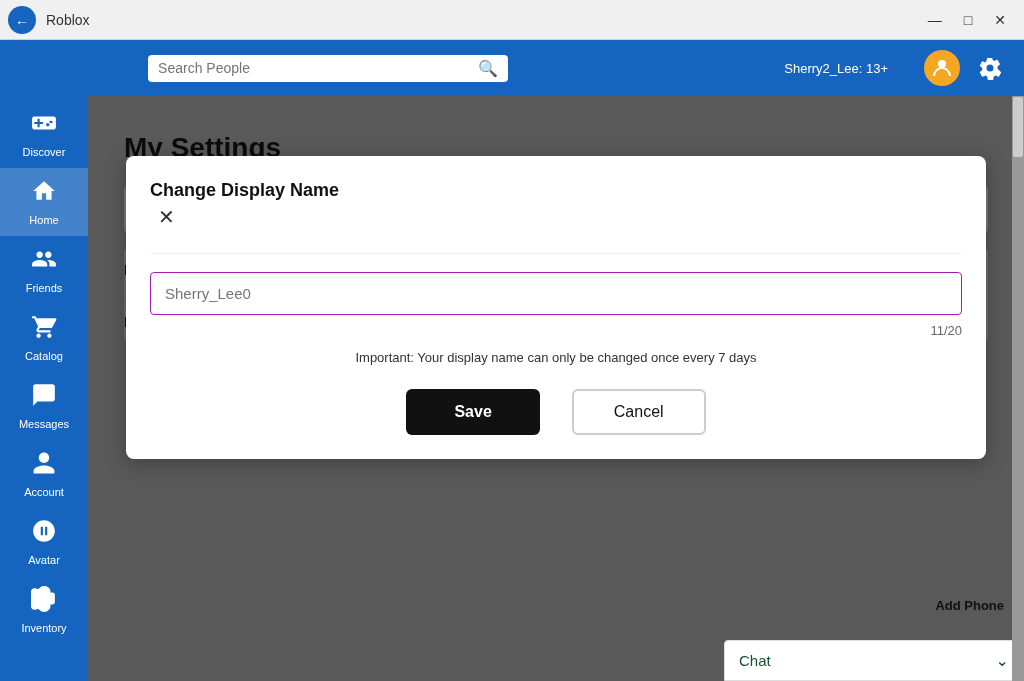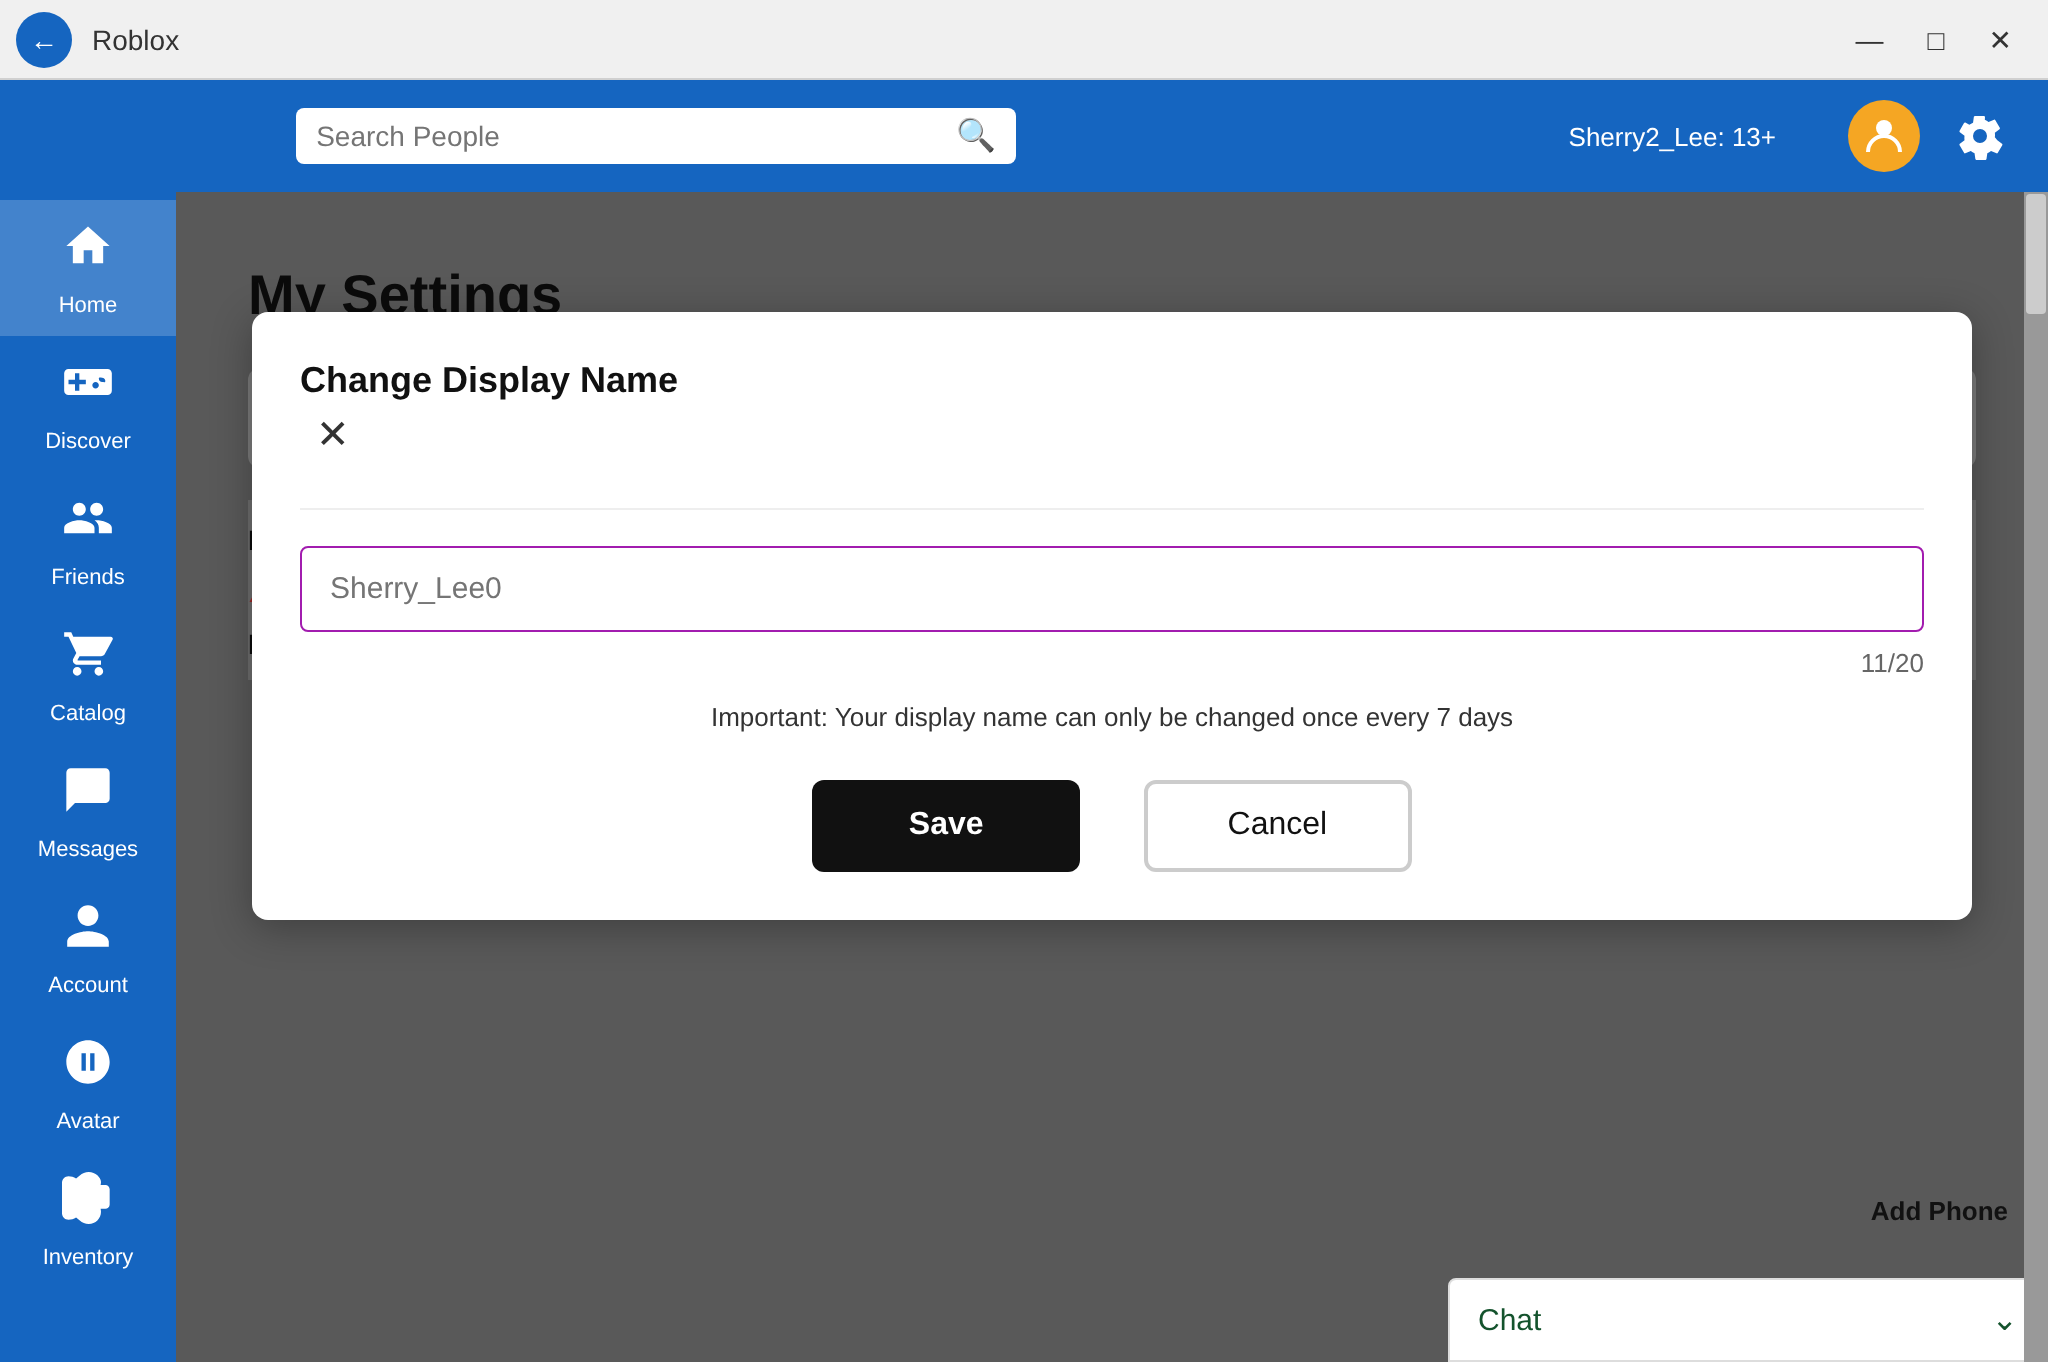--- a/index.html
+++ b/index.html
@@ -160,36 +160,36 @@
     <svg width="24" height="24" viewBox="0 0 24 24" fill="white">
       <path d="M12 15.5A3.5 3.5 0 018.5 12 3.5 3.5 0 0112 8.5a3.5 3.5 0 013.5 3.5 3.5 3.5 0 01-3.5 3.5m7.43-2.92c.04-.34.07-.69.07-1.08s-.03-.74-.07-1.08l2.33-1.83c.21-.16.27-.45.13-.69l-2.21-3.83c-.13-.24-.42-.32-.66-.24l-2.75 1.11c-.57-.44-1.18-.8-1.85-1.07L14.5 2.42c-.05-.27-.3-.46-.58-.46h-4.41c-.28 0-.53.19-.58.46l-.41 2.93c-.67.27-1.28.63-1.85 1.07L4.67 5.31c-.24-.08-.53 0-.66.24L1.8 9.38c-.14.24-.08.53.13.69l2.33 1.83c-.04.34-.07.69-.07 1.1 0 .41.03.74.07 1.08l-2.33 1.83c-.21.16-.27.45-.13.69l2.21 3.83c.13.24.42.32.66.24l2.75-1.11c.57.44 1.18.8 1.85 1.07l.41 2.93c.05.27.3.46.58.46h4.41c.28 0 .53-.19.58-.46l.41-2.93c.67-.27 1.28-.63 1.85-1.07l2.75 1.11c.24.08.53 0 .66-.24l2.21-3.83c.14-.24.08-.53-.13-.69l-2.33-1.83z"></path>
     </svg>
   </div>
 </div>
 
 <div class="main-layout">
 
   <div class="sidebar">
 
+    <div class="sidebar-item">
+      <span class="icon">
+        <svg width="26" height="26" viewBox="0 0 24 24" fill="white">
+          <path d="M21 6H3c-1.1 0-2 .9-2 2v8c0 1.1.9 2 2 2h18c1.1 0 2-.9 2-2V8c0-1.1-.9-2-2-2zm-10 7H8v3H6v-3H3v-2h3V8h2v3h3v2zm4.5 2c-.83 0-1.5-.67-1.5-1.5S14.67 12 15.5 12s1.5.67 1.5 1.5S16.33 15 15.5 15zm3-3c-.83 0-1.5-.67-1.5-1.5S17.67 10 18.5 10s1.5.67 1.5 1.5S19.33 12 18.5 12z"></path>
+        </svg>
+      </span>
+      <span>Discover</span>
+    </div>
+
     <div class="sidebar-item active">
       <span class="icon">
         <svg width="26" height="26" viewBox="0 0 24 24" fill="white">
           <path d="M10 20v-6h4v6h5v-8h3L12 3 2 12h3v8z"></path>
         </svg>
       </span>
       <span>Home</span>
-    </div>
-
-    <div class="sidebar-item">
-      <span class="icon">
-        <svg width="26" height="26" viewBox="0 0 24 24" fill="white">
-          <path d="M21 6H3c-1.1 0-2 .9-2 2v8c0 1.1.9 2 2 2h18c1.1 0 2-.9 2-2V8c0-1.1-.9-2-2-2zm-10 7H8v3H6v-3H3v-2h3V8h2v3h3v2zm4.5 2c-.83 0-1.5-.67-1.5-1.5S14.67 12 15.5 12s1.5.67 1.5 1.5S16.33 15 15.5 15zm3-3c-.83 0-1.5-.67-1.5-1.5S17.67 10 18.5 10s1.5.67 1.5 1.5S19.33 12 18.5 12z"></path>
-        </svg>
-      </span>
-      <span>Discover</span>
     </div>
 
     <div class="sidebar-item">
       <span class="icon">
         <svg width="26" height="26" viewBox="0 0 24 24" fill="white">
           <path d="M16 11c1.66 0 2.99-1.34 2.99-3S17.66 5 16 5c-1.66 0-3 1.34-3 3s1.34 3 3 3zm-8 0c1.66 0 2.99-1.34 2.99-3S9.66 5 8 5C6.34 5 5 6.34 5 8s1.34 3 3 3zm0 2c-2.33 0-7 1.17-7 3.5V19h14v-2.5c0-2.33-4.67-3.5-7-3.5zm8 0c-.29 0-.62.02-.97.05 1.16.84 1.97 1.97 1.97 3.45V19h6v-2.5c0-2.33-4.67-3.5-7-3.5z"></path>
         </svg>
       </span>
       <span>Friends</span>
     </div>

